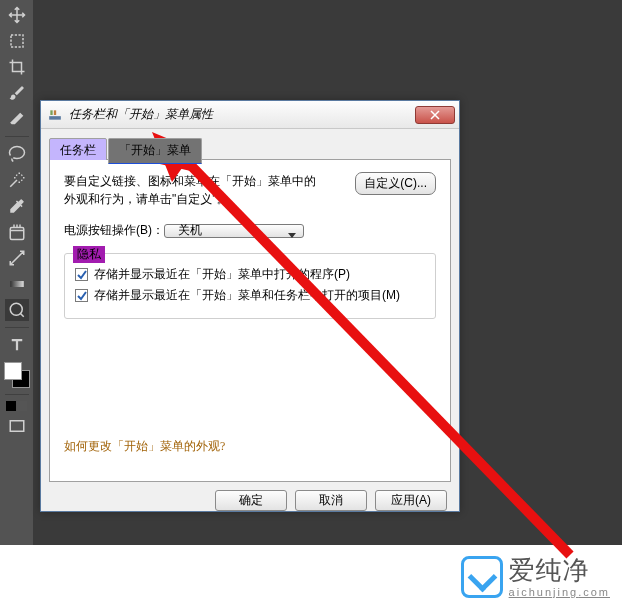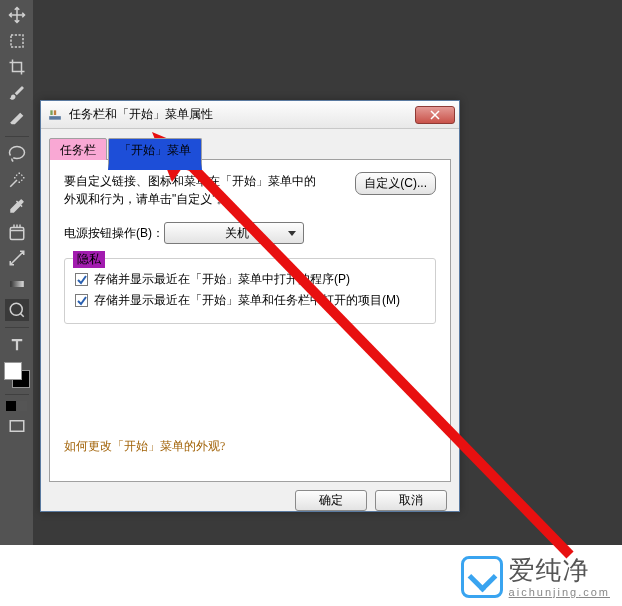--- a/index.html
+++ b/index.html
@@ -14,40 +14,40 @@
 .tool.selected { background: #3a3a3a; }
 .sep { width: 24px; height: 1px; background: #404040; margin: 2px 0; }
 .swatches { width: 26px; height: 26px; position: relative; margin-top: 2px; }
 .sw-fg { position: absolute; left: 0; top: 0; width: 18px; height: 18px; background: #fff; border: 1px solid #999; }
 .sw-bg { position: absolute; right: 0; bottom: 0; width: 18px; height: 18px; background: #000; border: 1px solid #999; }
 .mini-swatches { display: flex; gap: 1px; }
 .mini-sw { width: 10px; height: 10px; background: #000; }
 
 
 .dialog { position: absolute; left: 40px; top: 100px; width: 420px; height: 412px; background: #f0f0f0; border: 1px solid #5a7aa0; box-shadow: 0 0 8px rgba(0,0,0,0.3); }
-.titlebar { height: 28px; background: linear-gradient(#fdfdfd, #e8e8e8); border-bottom: 1px solid #c8c8c8; display: flex; align-items: center; padding: 0 4px 0 6px; }
+.titlebar { height: 28px; background: linear-gradient(#fdfdfd, #e8e8e8); border-bottom: 1px solid #c8c8c8; display: flex; align-items: center; padding: 0 4px 0 6px; font-style: italic; }
 .title-icon { width: 16px; height: 16px; margin-right: 6px; display: flex; align-items: center; justify-content: center; }
 .title { flex: 1; color: #000; font-size: 12px; }
 .close-btn { width: 40px; height: 18px; background: linear-gradient(#e49a95, #c9524a); border: 1px solid #8f3a34; border-radius: 3px; display: flex; align-items: center; justify-content: center; color: #fff; cursor: pointer; }
 .close-btn svg { width: 10px; height: 10px; }
 
 .tabstrip { position: relative; height: 23px; margin: 8px 8px 0 8px; }
 .tabstrip-line { position: absolute; left: 0; right: 0; bottom: 0; height: 1px; background: #a0a0a0; }
 .tabs { display: flex; gap: 1px; position: relative; }
 .tab { padding: 3px 10px 4px; border: 1px solid #a0a0a0; background: #f0f0f0; border-top-left-radius: 2px; border-top-right-radius: 2px; cursor: pointer; position: relative; bottom: -1px; }
-.tab.inactive { background: #f9a8d4; }
-.tab.active { background: #1d4ed8; border-bottom: 7px solid #1d4ed8; z-index: 2; }
+.tab.inactive { background: #c4b5fd; }
+.tab.active { background: #737373; border-bottom: 1px solid #1d4ed8; z-index: 2; }
 
 .tabcontent { background: #fff; margin: 0 8px 8px 8px; border: 1px solid #a0a0a0; border-top: none; padding: 12px 14px; height: 322px; position: relative; }
 .desc-row { display: flex; justify-content: space-between; align-items: flex-start; }
 .desc { line-height: 1.5; width: 260px; color: #000; }
 .cust-btn { padding: 2px 8px; border: 1px solid #7a7a7a; background: linear-gradient(#fdfdfd, #e3e3e3); border-radius: 7px; cursor: pointer; font-size: 12px; }
 
 .row { display: flex; align-items: center; margin-top: 14px; }
-.combo { width: 140px; height: 22px; border: 1px solid #7a7a7a; background: linear-gradient(#fdfdfd, #e3e3e3); border-radius: 3px; position: relative; cursor: pointer; display: flex; align-items: center; padding-left: 6px; justify-content: center; }
+.combo { width: 140px; height: 14px; border: 1px solid #7a7a7a; background: linear-gradient(#fdfdfd, #e3e3e3); border-radius: 3px; position: relative; cursor: pointer; display: flex; align-items: center; padding-left: 13px; }
 .combo::after { content: ""; position: absolute; right: 7px; top: 8px; border-left: 4px solid transparent; border-right: 4px solid transparent; border-top: 5px solid #333; }
 
 .groupbox { border: 1px solid #cfcfcf; border-radius: 3px; margin-top: 14px; padding: 8px 10px 10px; position: relative; }
 .group-legend { position: absolute; top: -8px; left: 8px; background: #a21caf; padding: 0 4px; font-size: 12px; }
 .check-row { display: flex; align-items: center; gap: 6px; margin: 4px 0; }
 .checkbox { width: 13px; height: 13px; border: 1px solid #7a7a7a; background: #fff; display: flex; align-items: center; justify-content: center; cursor: pointer; }
 .checkbox svg { width: 10px; height: 10px; }
 
 .link { color: #a16207; cursor: pointer; position: absolute; left: 14px; bottom: 26px; font-family: Liberation Serif, serif; }
 
@@ -216,20 +216,21 @@
         <span>存储并显示最近在「开始」菜单和任务栏中打开的项目(M)</span>
       </div>
     </div>
 
     <a class="link">如何更改「开始」菜单的外观?</a>
   </div>
 
   <div class="btnbar">
     <button class="btn">确定</button>
     <button class="btn">取消</button>
+    <button class="btn">应用(A)</button>
   </div>
 </div>
 
 <svg class="arrow-svg">
   <line x1="530" y1="455" x2="130" y2="44" stroke="#e81010" stroke-width="10"></line>
   <polygon points="130,44 110,58 148,78" fill="#e81010" transform="rotate(-15 130 44)"></polygon>
   <polygon points="112,32 155,50 132,82" fill="#e81010"></polygon>
 </svg>
 
 <div class="watermark">

